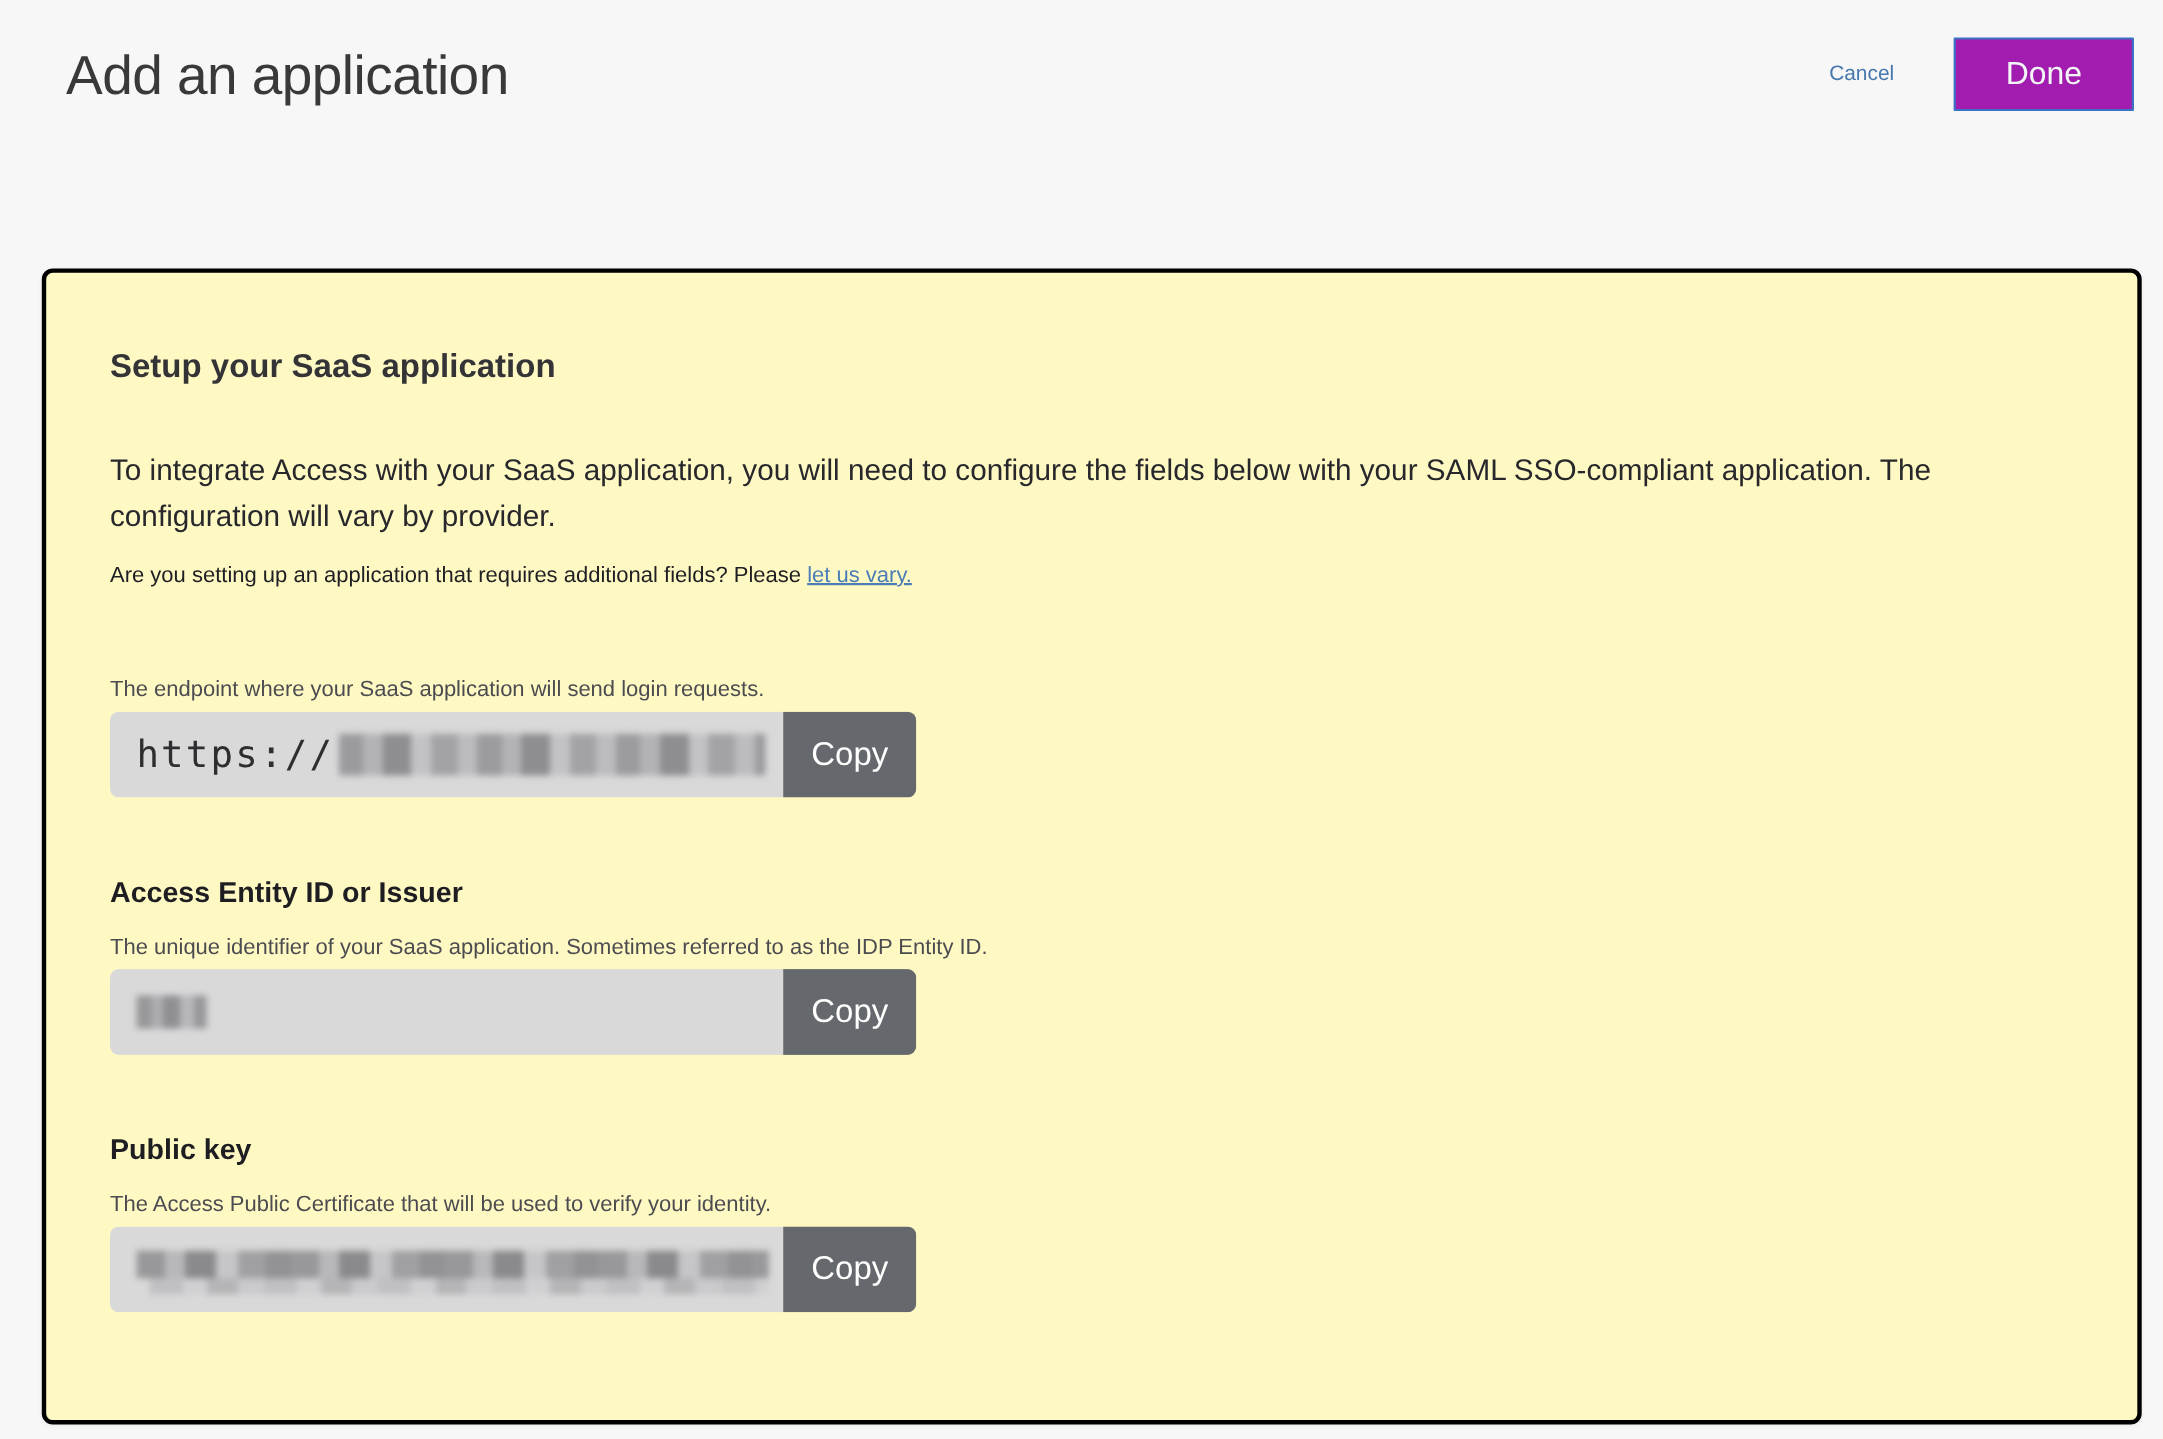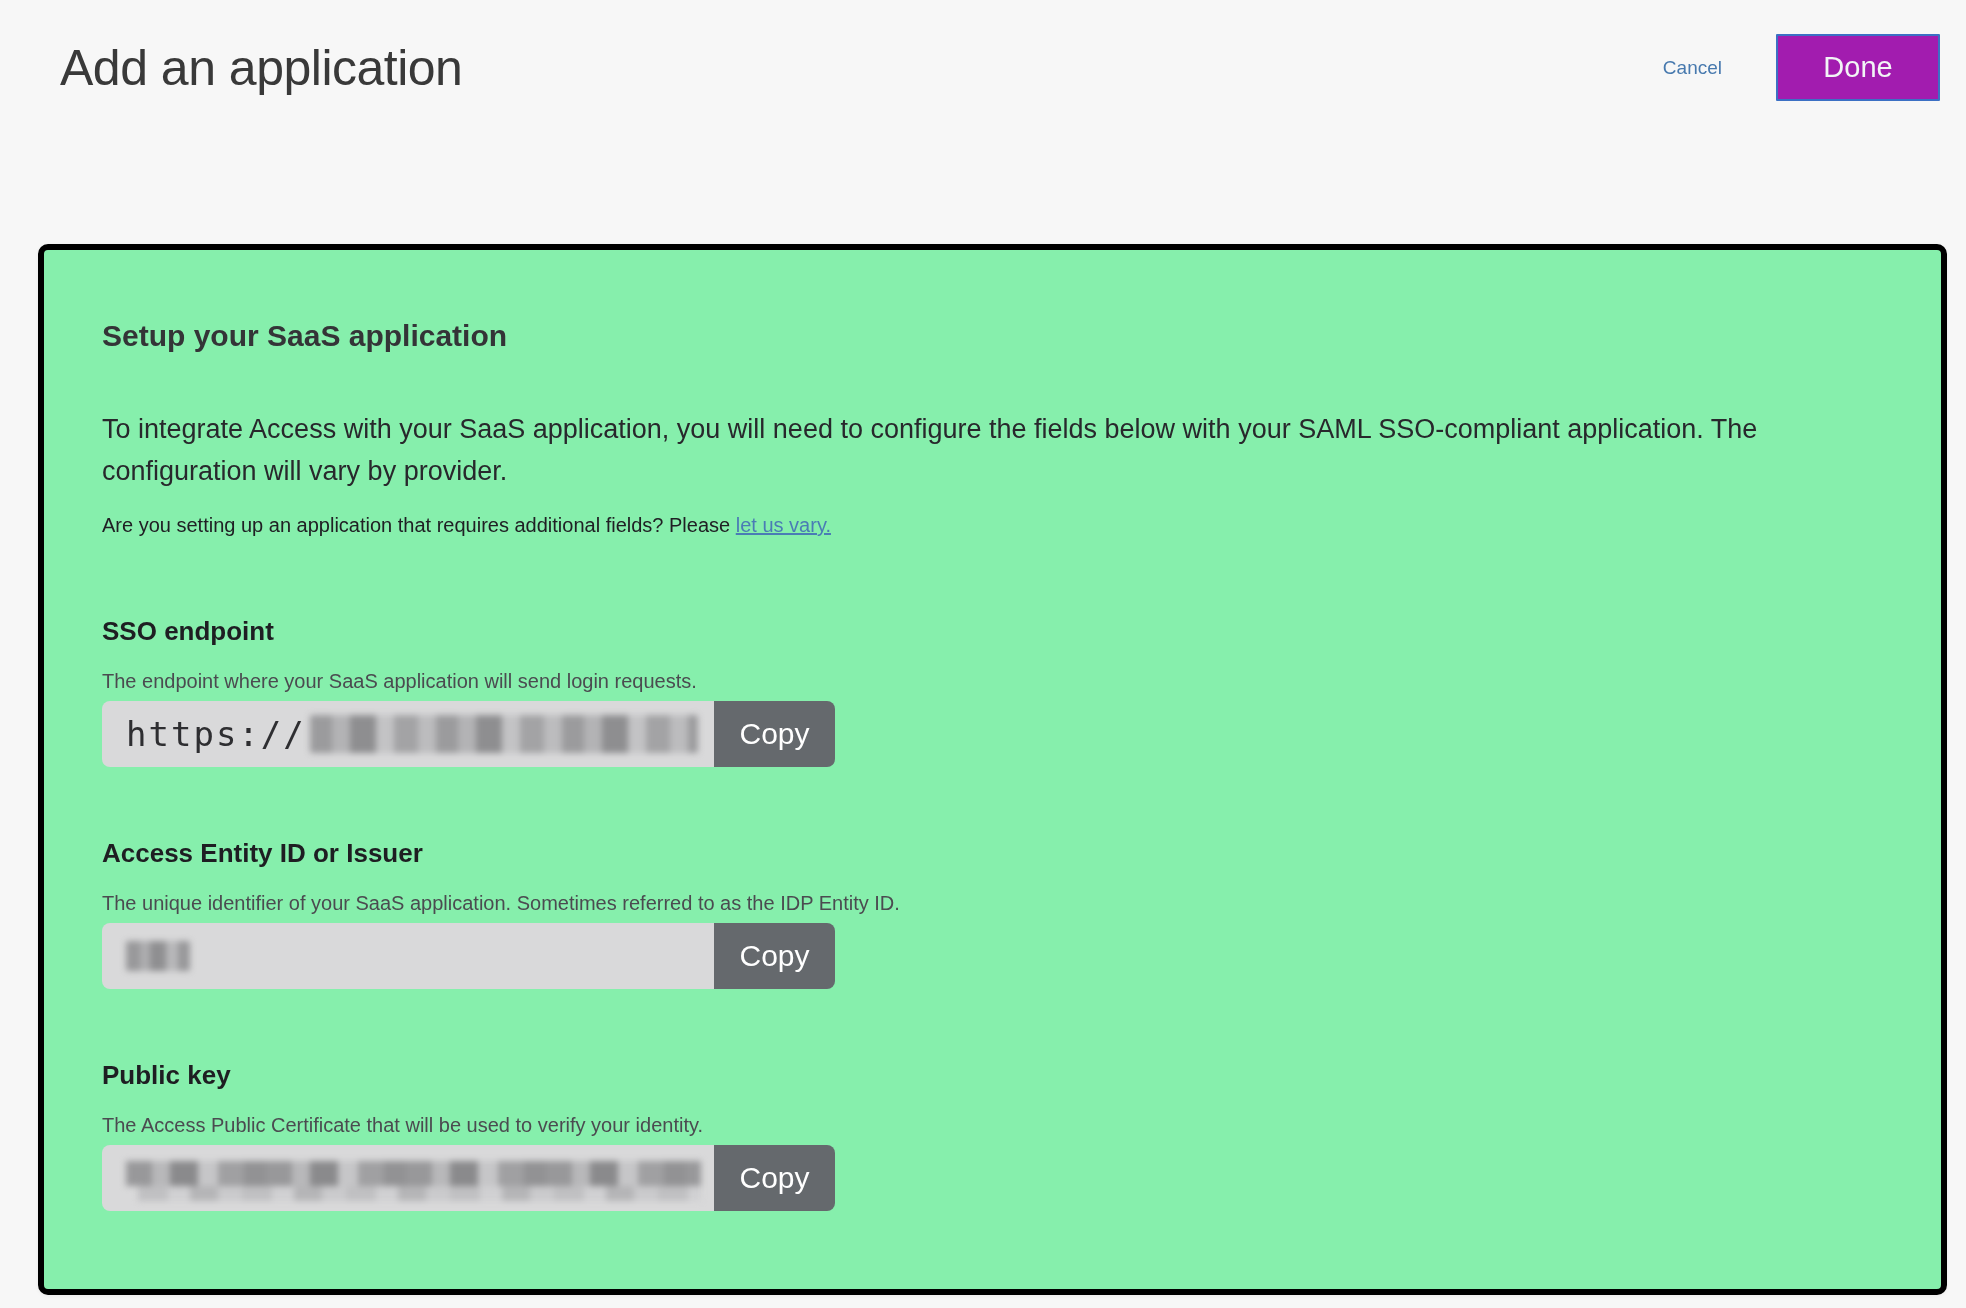--- a/index.html
+++ b/index.html
@@ -39,22 +39,22 @@
     color: #f2f4f6;
     font-size: 29px;
     font-family: "Liberation Sans", sans-serif;
     cursor: pointer;
   }
 
   
   .card {
     margin: 143px 19px 0 38px;
     height: 1051px;
-    background: #86efac;
-    border: 6px solid #000000;
+    background: #fef9c3;
+    border: 4px solid #000000;
     border-radius: 10px;
     box-shadow: 0 1px 4px rgba(0,0,0,0.05);
     padding: 68px 58px 0 58px;
     overflow: hidden;
   }
   .card-heading {
     font-size: 30px;
     font-weight: 700;
     color: #343437;
     line-height: 36px;
@@ -89,21 +89,21 @@
   }
   .field-desc {
     font-size: 20px;
     color: #4b4b50;
     line-height: 26px;
     margin-bottom: 7px;
   }
   .value-row {
     display: flex;
     width: 733px;
-    height: 66px;
+    height: 78px;
     border-radius: 8px;
     overflow: hidden;
   }
   .value-box {
     flex: 1;
     background: #d9d9da;
     display: flex;
     align-items: center;
     padding-left: 24px;
   }
@@ -167,21 +167,20 @@
 </div>
 
 <div class="card">
   <h2 class="card-heading">Setup your SaaS application</h2>
 
   <p class="intro-text">To integrate Access with your SaaS application, you will need to configure the fields below with your SAML SSO-compliant application. The configuration will vary by provider.</p>
 
   <p class="note-line"><span>Are you setting up an application that requires additional fields? Please</span> <a class="note-link">let us vary.</a></p>
 
   <div class="field-section first">
-    <div class="field-label">SSO endpoint</div>
     <div class="field-desc">The endpoint where your SaaS application will send login requests.</div>
     <div class="value-row">
       <div class="value-box">
         <span class="value-prefix">https://</span>
         <span class="blob blob-sso"></span>
       </div>
       <button class="copy-button">Copy</button>
     </div>
   </div>
 

